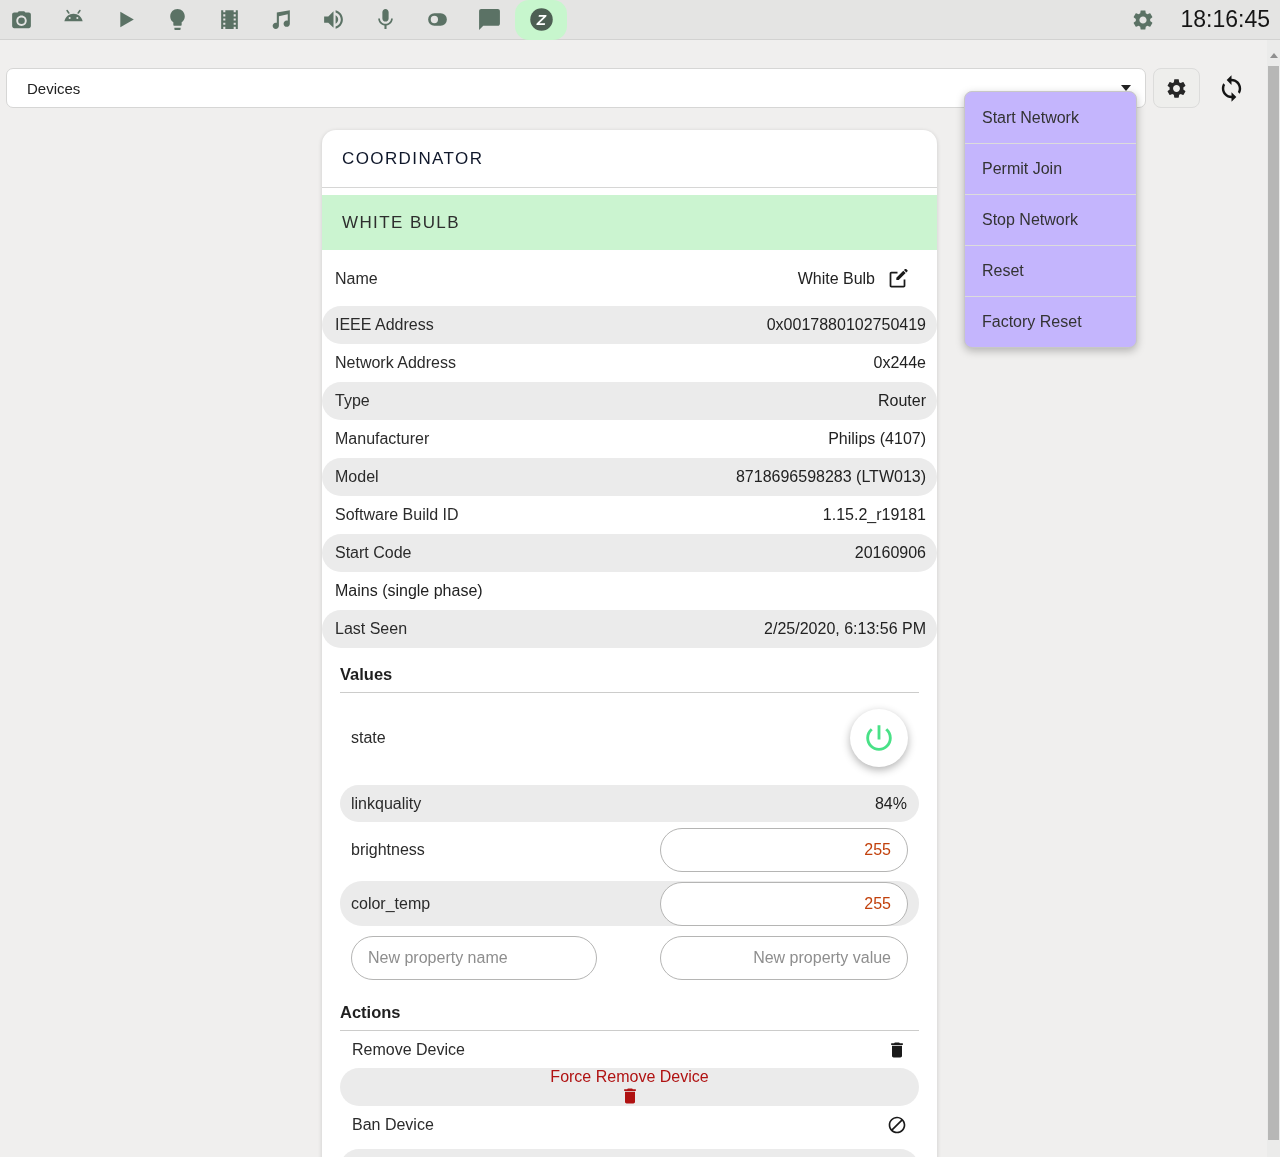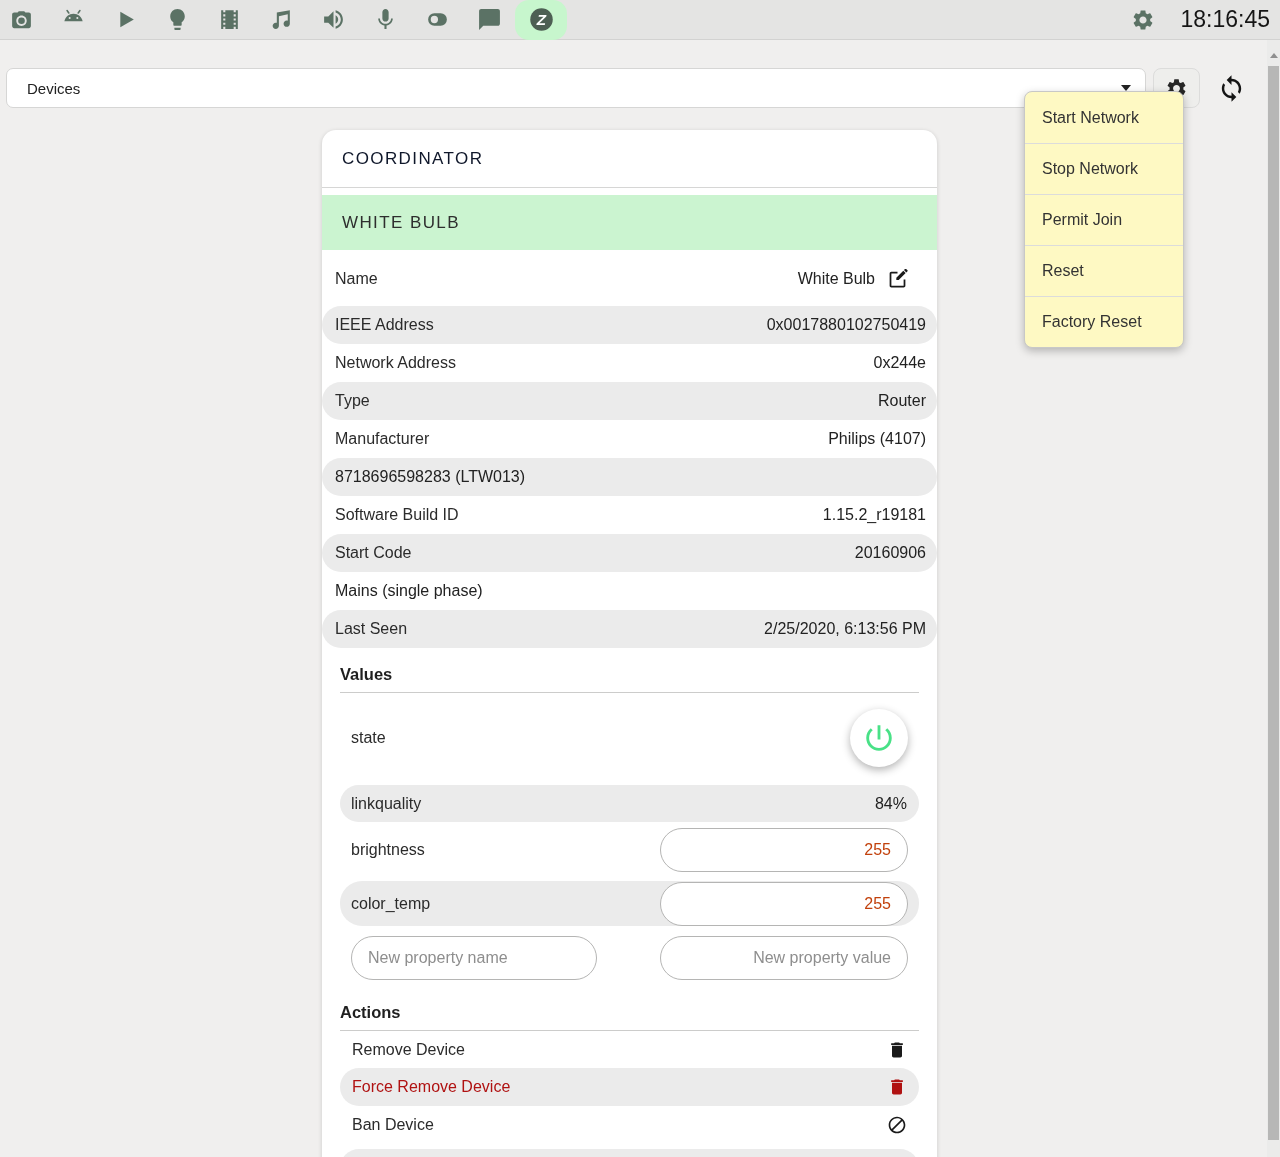--- a/index.html
+++ b/index.html
@@ -45,22 +45,22 @@
   }
   .tool-btn svg { width:23px; height:23px; fill:#262626; }
   .refresh-btn {
     position:absolute; left:1213px; top:73px; width:36px; height:30px;
     display:flex; align-items:center; justify-content:center; z-index:4;
   }
   .refresh-btn svg { width:29px; height:29px; fill:#151515; }
 
   
   .menu {
-    position:absolute; left:1024px; top:91px; width:160px;
-    background:#fef9c3; border:1px solid #c8c8c7; border-radius:8px;
+    position:absolute; left:964px; top:91px; width:173px;
+    background:#c4b5fd; border:1px solid #c8c8c7; border-radius:8px;
     box-shadow:0 3px 8px rgba(0,0,0,0.25); overflow:hidden; z-index:10;
   }
   .menu-item {
     height:51px; display:flex; align-items:center; padding-left:17px;
     font-size:16px; color:#333; cursor:default;
   }
   .menu-item + .menu-item { border-top:1px solid #dcdcdb; }
 
   
   .card {
@@ -125,21 +125,21 @@
   .pill-input.name-input { width:246px; text-align:left; }
   .pill-input::placeholder { color:#8e8e8e; }
 
   .arow {
     display:flex; align-items:center; padding:0 12px;
     font-size:16px; color:#2b2b2b;
   }
   .arow .lbl { flex:1; }
   .arow.gray { background:#ebebeb; border-radius:19px; }
   .arow.r1 { height:37px; }
-  .arow.r2 { height:38px; }
+  .arow.r2 { height:38px;flex-direction:column; }
   .arow.r3 { height:37px; }
   .arow.r4 { height:38px; margin-top:6px; }
   .arow svg { width:20px; height:20px; fill:#1a1a1a; }
   .arow.danger { color:#b01212; }
   .arow.danger svg { fill:#b01212; }
 
   
   .scrollbar {
     position:absolute; right:0; top:40px; width:13px; height:1117px;
     background:#ebebea; z-index:6;
@@ -245,22 +245,22 @@
 <div class="refresh-btn">
   <span style="display:flex;">
     <svg viewBox="0 0 24 24" style="width:29px;height:29px;fill:#151515;">
         <path d="M12 4V1L8 5l4 4V6c3.31 0 6 2.69 6 6 0 1.01-.25 1.97-.7 2.8l1.46 1.46C19.54 15.03 20 13.57 20 12c0-4.42-3.58-8-8-8zm0 14c-3.31 0-6-2.69-6-6 0-1.01.25-1.97.7-2.8L5.24 7.74C4.46 8.97 4 10.43 4 12c0 4.42 3.58 8 8 8v3l4-4-4-4v3z"></path>
       </svg>
   </span>
 </div>
 
 <div class="menu">
   <div class="menu-item">Start Network</div>
+  <div class="menu-item">Permit Join</div>
   <div class="menu-item">Stop Network</div>
-  <div class="menu-item">Permit Join</div>
   <div class="menu-item">Reset</div>
   <div class="menu-item">Factory Reset</div>
 </div>
 
 <div class="card">
   <div class="coord">COORDINATOR</div>
   <div class="card-gap"></div>
   <div class="bulb-header">WHITE BULB</div>
 
   <div class="props">
@@ -284,20 +284,21 @@
     </div>
     <div class="prow gray">
       <span class="lbl">Type</span>
       <span class="val">Router</span>
     </div>
     <div class="prow">
       <span class="lbl">Manufacturer</span>
       <span class="val">Philips (4107)</span>
     </div>
     <div class="prow gray">
+      <span class="lbl">Model</span>
       <span class="val">8718696598283 (LTW013)</span>
     </div>
     <div class="prow">
       <span class="lbl">Software Build ID</span>
       <span class="val">1.15.2_r19181</span>
     </div>
     <div class="prow gray">
       <span class="lbl">Start Code</span>
       <span class="val">20160906</span>
     </div>

